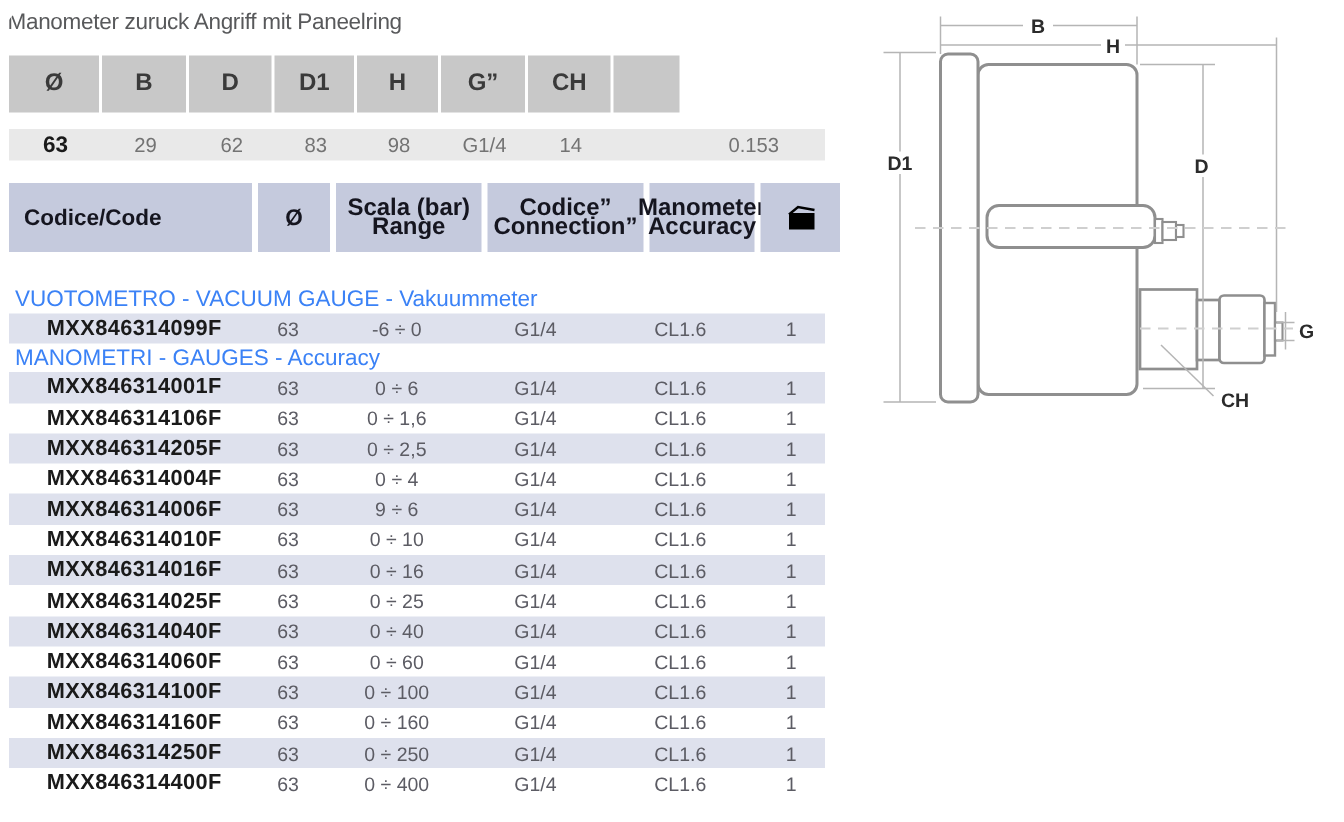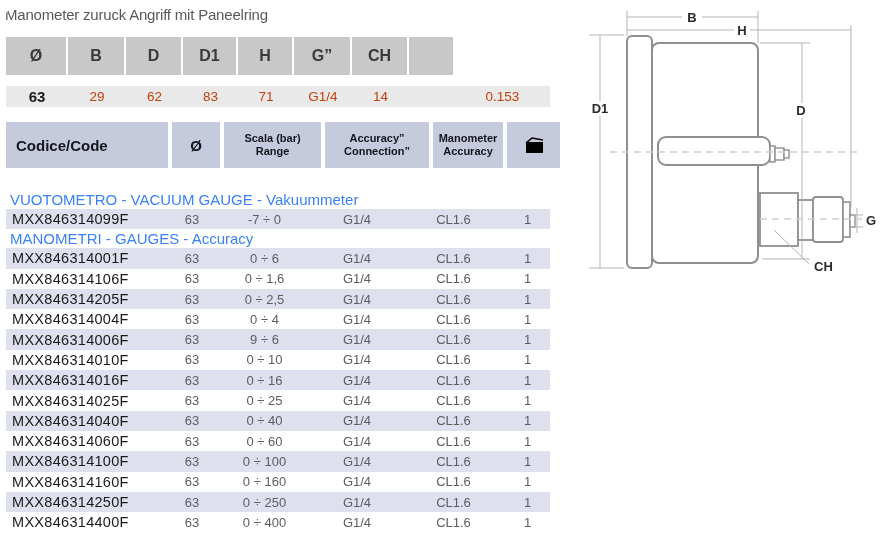--- a/index.html
+++ b/index.html
@@ -9,41 +9,41 @@
   .title { position:absolute; left:5px; top:6px; font-size:15px; color:#58595b; letter-spacing:-0.2px; }
 
   
   .dims-header { position:absolute; left:6px; top:37px; width:544px; height:38px;
     display:grid; grid-template-columns:60px 56px 55px 53px 54px 56px 55px 44px 95px; gap:2px; }
   .dims-header .cell { background:#c8c8c8; display:flex; align-items:center; justify-content:center;
     font-weight:bold; font-size:16px; color:#3a3a3a; }
   .dims-values { position:absolute; left:6px; top:86px; width:544px; height:21px; background:#e9e9e9;
     display:grid; grid-template-columns:62px 58px 57px 55px 56px 58px 57px 46px 95px; }
   .dims-values .cell { display:flex; align-items:center; justify-content:center;
-    font-size:13.5px; color:#c2410c; }
+    font-size:13.5px; color:#737373; }
   .dims-values .cell.first { font-weight:bold; color:#1a1a1a; font-size:15px; }
 
   
   .prod-header { position:absolute; left:6px; top:122px; width:544px; height:46px;
     display:grid; grid-template-columns:162px 48px 97px 104px 70px 53px; gap:4px; }
   .prod-header .cell { background:#c5cadd; display:flex; flex-direction:column;
     align-items:center; justify-content:center; font-weight:bold; color:#15151f;
-    font-size:11px; line-height:13px; text-align:center; }
+    font-size:16px; line-height:13px; text-align:center; }
   .prod-header .cell.code { align-items:flex-start; padding-left:10px; font-size:15px; }
   .prod-header .cell.dia { font-size:15px; }
 
   
   .prod-list { position:absolute; left:6px; top:190px; width:544px; }
   .section-label { height:19px; line-height:19px; font-size:15px; color:#3b82f6; padding-left:4px;
     white-space:nowrap; }
   .prod-row { height:20.3px; display:grid; grid-template-columns:161px 50px 95px 90px 103px 45px;
     align-items:center; }
   .prod-row.shaded { background:#dee1ed; }
-  .prod-row .c-code { font-weight:normal; font-size:14.5px; color:#1a1a1a; padding-left:6px;
-    letter-spacing:0.3px; white-space:nowrap; }
+  .prod-row .c-code { font-weight:bold; font-size:14.5px; color:#1a1a1a; padding-left:6px;
+    letter-spacing:0.3px; white-space:nowrap;text-align:center; }
   .prod-row .c-val { font-size:13px; color:#5c5c64; text-align:center; white-space:nowrap; }
 
   
   .drawing { position:absolute; left:574px; top:2px; width:320px; height:296px; }
 </style>
 </head>
 <body>
 
 <div id="page">
 
@@ -58,56 +58,56 @@
     <div class="cell">G”</div>
     <div class="cell">CH</div>
     <div class="cell"></div>
   </div>
 
   <div class="dims-values">
     <div class="cell first">63</div>
     <div class="cell">29</div>
     <div class="cell">62</div>
     <div class="cell">83</div>
-    <div class="cell">71</div>
+    <div class="cell">98</div>
     <div class="cell">G1/4</div>
     <div class="cell">14</div>
     <div class="cell"></div>
     <div class="cell">0.153</div>
   </div>
 
   <div class="prod-header">
     <div class="cell code">Codice/Code</div>
     <div class="cell dia">Ø</div>
     <div class="cell">
       <span>Scala (bar)</span>
       <span>Range</span>
     </div>
     <div class="cell">
-      <span>Accuracy”</span>
+      <span>Codice”</span>
       <span>Connection”</span>
     </div>
     <div class="cell">
       <span>Manometer</span>
       <span>Accuracy</span>
     </div>
     <div class="cell">
       <svg width="26" height="20" viewBox="0 0 26 20">
         <polyline points="5,8 11,3 22,5" fill="none" stroke="#000" stroke-width="1.6"></polyline>
         <rect x="5" y="7" width="17" height="11" fill="#000"></rect>
       </svg>
     </div>
   </div>
 
   <div class="prod-list" id="prod-list">
       <div class="section-label">VUOTOMETRO - VACUUM GAUGE - Vakuummeter</div>
       <div class="prod-row shaded">
         <div class="c-code">MXX846314099F</div>
         <div class="c-val">63</div>
-        <div class="c-val">-7 ÷ 0</div>
+        <div class="c-val">-6 ÷ 0</div>
         <div class="c-val">G1/4</div>
         <div class="c-val">CL1.6</div>
         <div class="c-val">1</div>
       </div>
       <div class="section-label">MANOMETRI - GAUGES - Accuracy</div>
       <div class="prod-row shaded">
         <div class="c-code">MXX846314001F</div>
         <div class="c-val">63</div>
         <div class="c-val">0 ÷ 6</div>
         <div class="c-val">G1/4</div>

